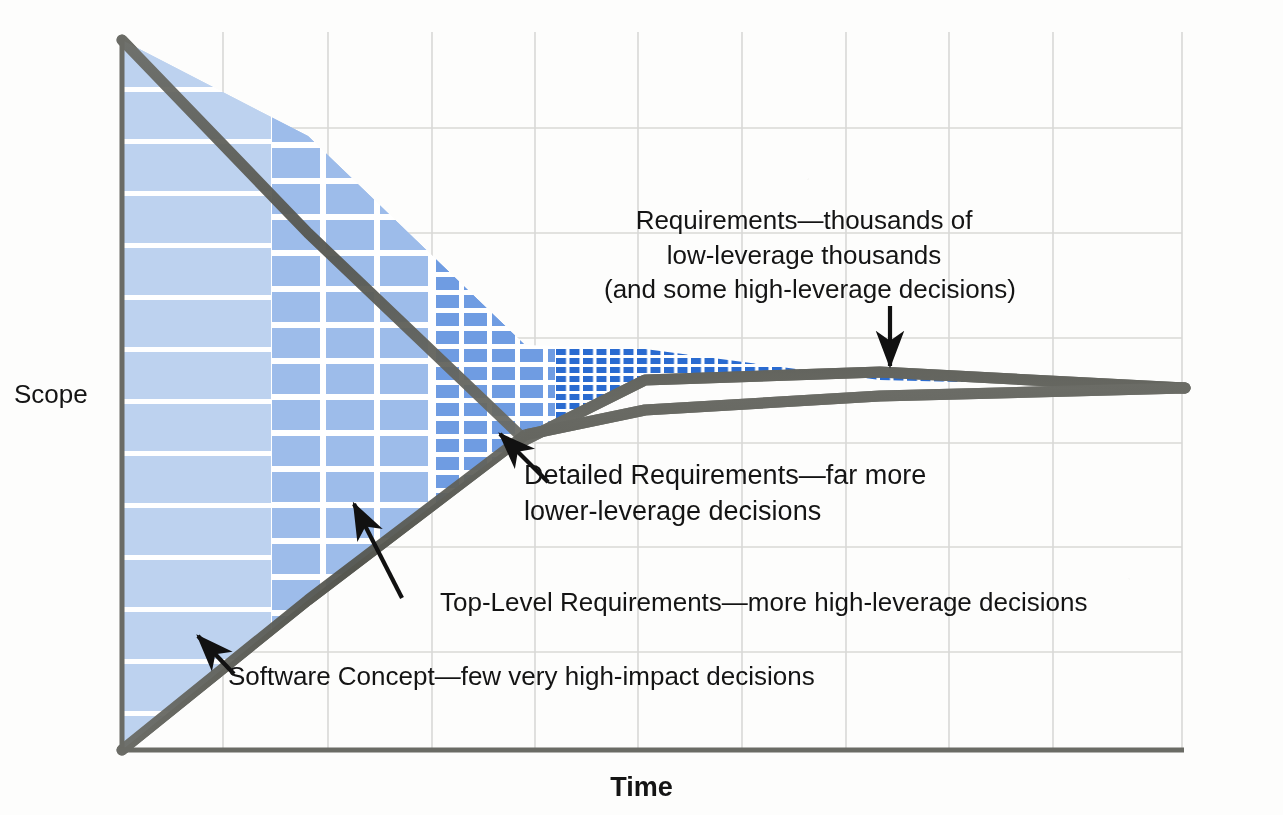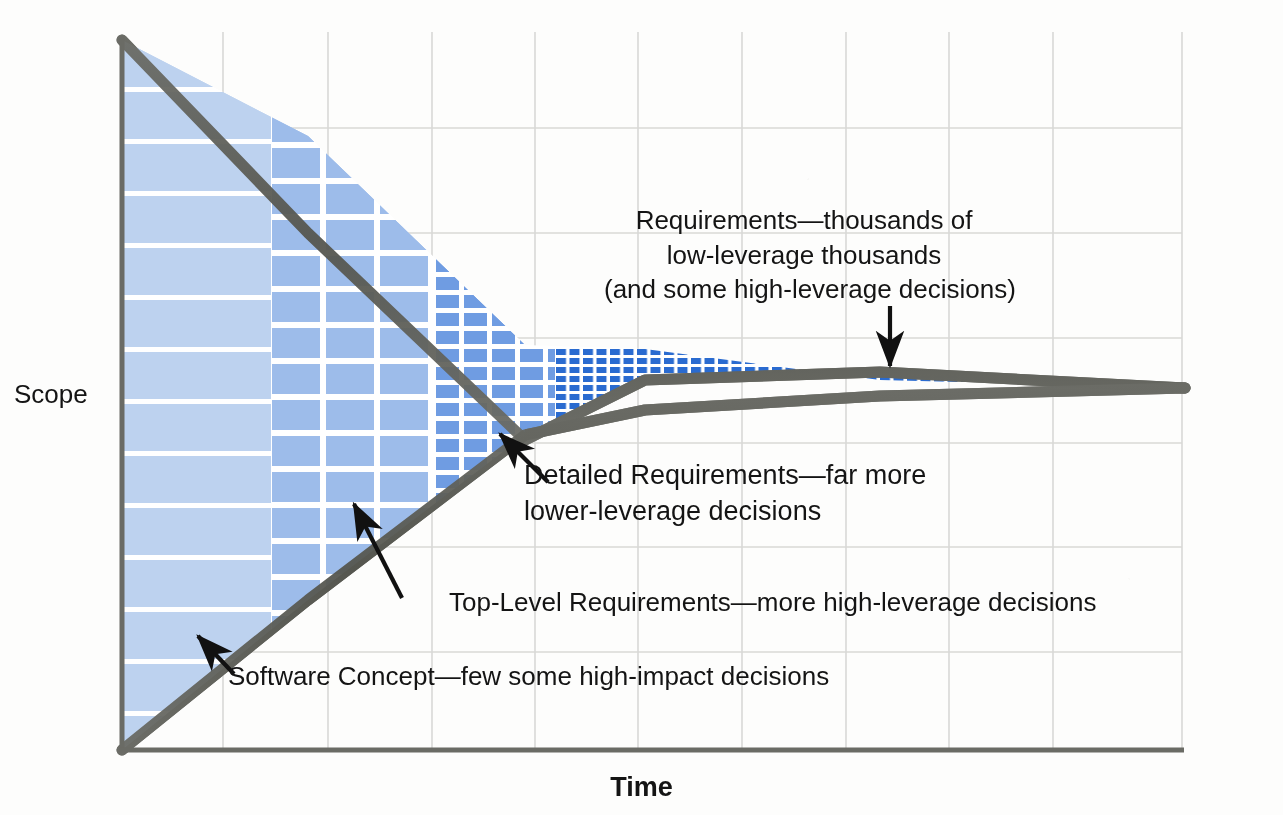--- a/index.html
+++ b/index.html
@@ -51,21 +51,21 @@
     text-align:center;
     width:400px;
     line-height:1.33;
   }
   #detailed-label{
     left:524px; top:458px;
     font-size:27px;
     line-height:1.33;
   }
   #toplevel-label{
-    left:449px; top:586px;
+    left:440px; top:586px;
     font-size:26px;
     text-align:right;
   }
   #concept-label{
     left:228px; top:660px;
     font-size:26px;
   }
 </style>
 </head>
 <body>
@@ -214,16 +214,16 @@
   <div class="lbl" id="detailed-label">
     <div>Detailed Requirements—far more</div>
     <div>lower-leverage decisions</div>
   </div>
 
   <div class="lbl" id="toplevel-label">
     <div>Top-Level Requirements—more high-leverage decisions</div>
   </div>
 
   <div class="lbl" id="concept-label">
-    <div>Software Concept—few some high-impact decisions</div>
+    <div>Software Concept—few very high-impact decisions</div>
   </div>
 
 </div>
 
 </body></html>

